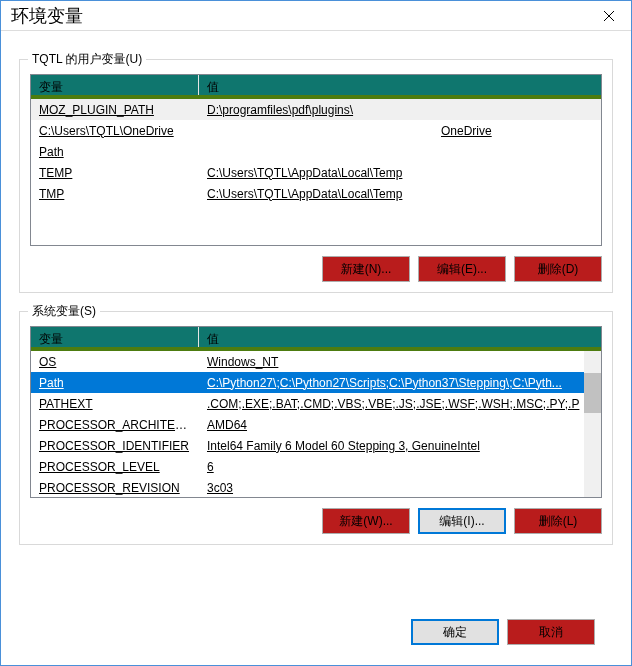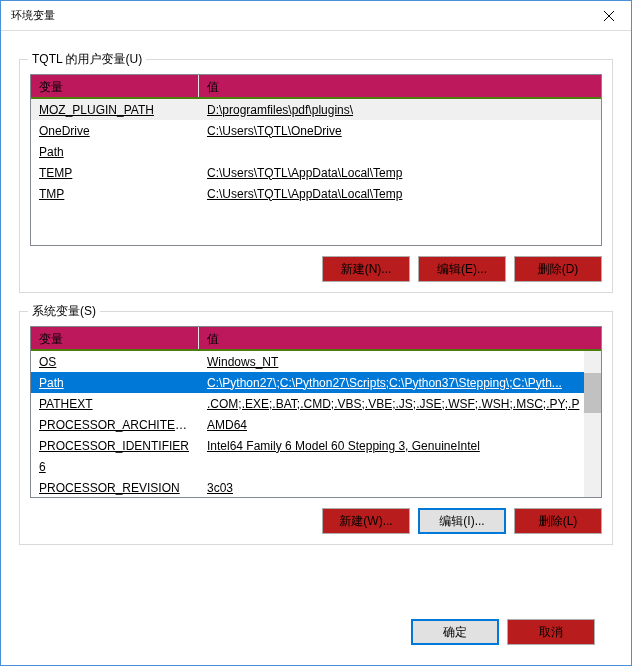--- a/index.html
+++ b/index.html
@@ -21,21 +21,21 @@
 }
 .titlebar {
   height: 30px;
   display: flex;
   align-items: center;
   justify-content: space-between;
   padding: 0 0 0 10px;
   border-bottom: 1px solid #ddd;
   background: #fff;
 }
-.title { font-size: 11px; color: #000; }
+.title { font-size: 18px; color: #000; }
 .close-btn {
   width: 45px;
   height: 29px;
   display: flex;
   align-items: center;
   justify-content: center;
   cursor: pointer;
 }
 .close-btn svg { width: 10px; height: 10px; }
 .content {
@@ -67,22 +67,22 @@
 .table-wrap.user { height: 172px; }
 .table-wrap.sys  { height: 172px; }
 .table {
   width: 100%;
   height: 100%;
   overflow: hidden;
 }
 .thead {
   display: flex;
   height: 24px;
-  border-bottom: 2px solid #4d7c0f;
-  background: #be185d;
+  border-bottom: 4px solid #4d7c0f;
+  background: #0f766e;
 }
 .th {
   padding: 4px 8px;
   font-size: 12px;
   color: #000;
   border-right: 1px solid #e5e5e5;
 }
 .th:last-child { border-right: none; }
 .col-var { width: 168px; flex-shrink: 0; }
 .col-val { flex: 1; }
@@ -169,22 +169,22 @@
           <div class="thead">
             <div class="th col-var">变量</div>
             <div class="th col-val">值</div>
           </div>
           <div class="tbody" id="user-tbody">
               <div class="tr" style="background: rgb(240, 240, 240);">
                 <div class="td col-var">MOZ_PLUGIN_PATH</div>
                 <div class="td col-val">D:\programfiles\pdf\plugins\</div>
               </div>
               <div class="tr">
+                <div class="td col-val">C:\Users\TQTL\OneDrive</div>
                 <div class="td col-var">OneDrive</div>
-                <div class="td col-val">C:\Users\TQTL\OneDrive</div>
               </div>
               <div class="tr">
                 <div class="td col-var">Path</div>
               </div>
               <div class="tr">
                 <div class="td col-var">TEMP</div>
                 <div class="td col-val">C:\Users\TQTL\AppData\Local\Temp</div>
               </div>
               <div class="tr">
                 <div class="td col-var">TMP</div>
@@ -223,20 +223,21 @@
               </div>
               <div class="tr">
                 <div class="td col-var">PROCESSOR_ARCHITECT</div>
                 <div class="td col-val">AMD64</div>
               </div>
               <div class="tr">
                 <div class="td col-var">PROCESSOR_IDENTIFIER</div>
                 <div class="td col-val">Intel64 Family 6 Model 60 Stepping 3, GenuineIntel</div>
               </div>
               <div class="tr">
+                <div class="td col-var">PROCESSOR_LEVEL</div>
                 <div class="td col-val">6</div>
               </div>
               <div class="tr">
                 <div class="td col-var">PROCESSOR_REVISION</div>
                 <div class="td col-val">3c03</div>
               </div>
             </div>
         </div>
         <div class="scrollbar-v">
           <div class="scrollbar-thumb" style="top:22px;height:40px;"></div>

